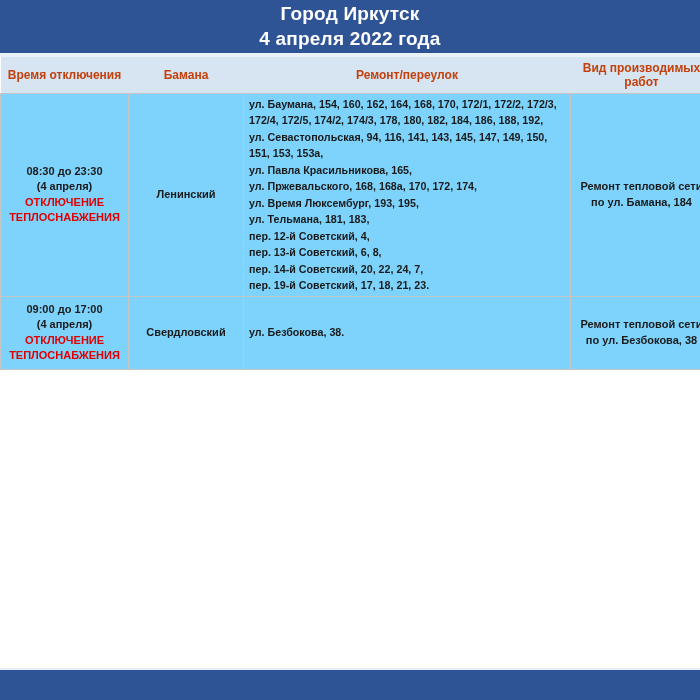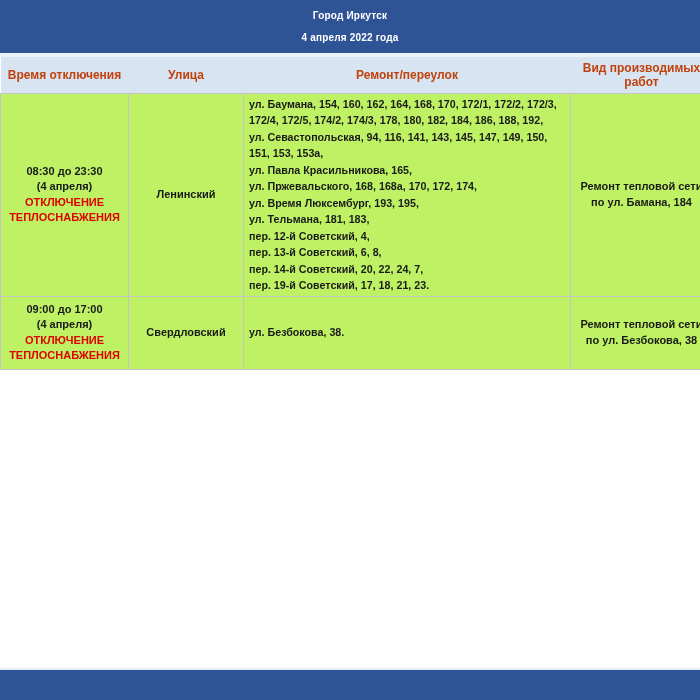--- a/index.html
+++ b/index.html
@@ -13,21 +13,21 @@
   }
   
   .top-banner{
     height:53px;
     background:#2F5496;
     color:#ffffff;
     display:flex;
     flex-direction:column;
     align-items:center;
     justify-content:space-evenly;
-    font-size:10px;
+    font-size:19px;
     letter-spacing:.2px;
   }
   .banner-sep{
     height:4px;
     background:#EBF1F8;
   }
   
   .table-clip{
     width:700px;
     overflow:hidden;
@@ -48,21 +48,21 @@
     vertical-align:middle;
     border:none;
     padding:2px 4px;
     font-weight:bold;
   }
   td{
     border:1px solid #C5C5C5;
     vertical-align:middle;
     font-size:11px;
     line-height:15.5px;
-    background:#bef264;
+    background:#7dd3fc;
     overflow:hidden;
     font-weight:bold;
   }
   tr.row-1 td{ height:199px; }
   tr.row-2 td{ height:73px; }
   td.cell-center{ text-align:center; padding:2px 3px; }
   td.cell-streets{ text-align:left; padding:2px 0 2px 5px; }
   .street-line{
     white-space:nowrap;
     font-size:10.7px;
@@ -92,21 +92,21 @@
   <table>
     <colgroup>
         <col class="c1">
         <col class="c2">
         <col class="c3">
         <col class="c4">
       </colgroup>
     <thead>
       <tr>
         <th>Время отключения</th>
-        <th>Улица</th>
+        <th>Бамана</th>
         <th>Ремонт/переулок</th>
         <th>Вид производимых работ</th>
       </tr>
     </thead>
     <tbody>
       <tr class="row-1">
         <td class="cell-center">
           <div>08:30 до 23:30</div>
           <div>(4 апреля)</div>
           <div class="red">ОТКЛЮЧЕНИЕ</div>

